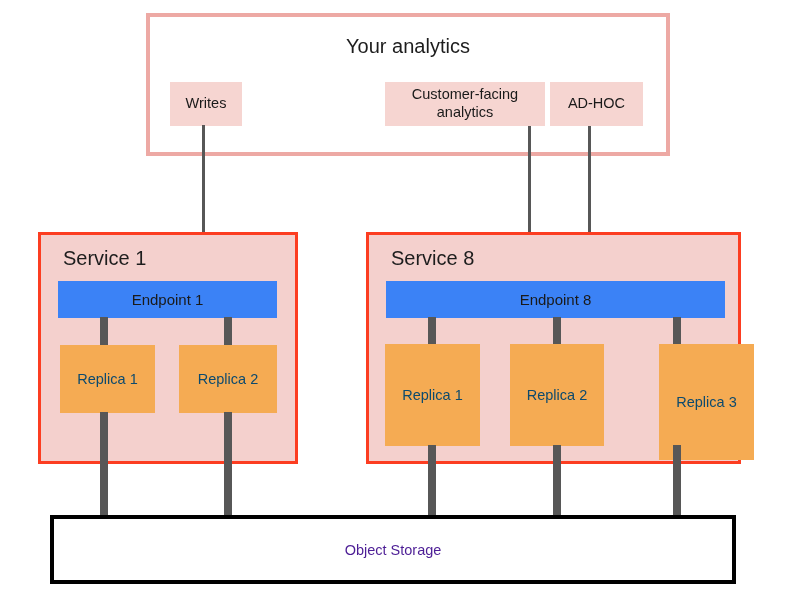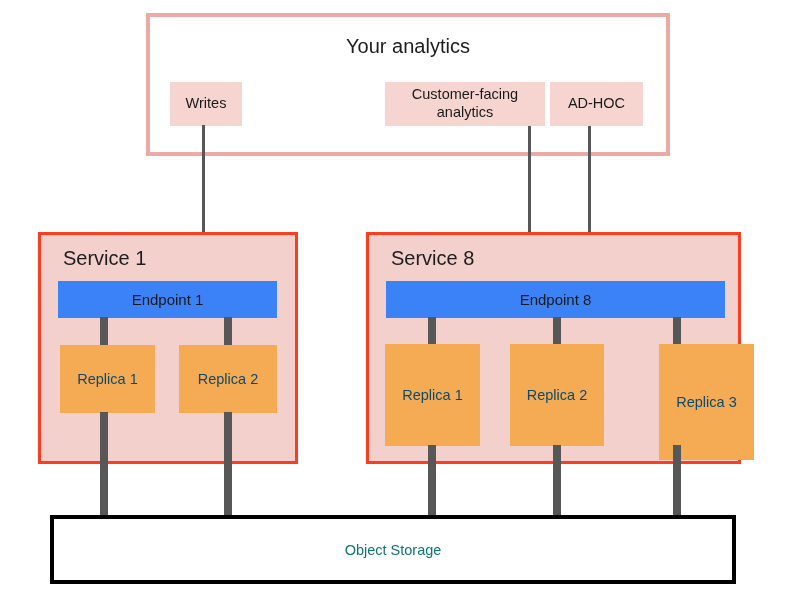--- a/index.html
+++ b/index.html
@@ -103,21 +103,21 @@
 
   
   #object-storage {
     left: 50px;
     top: 515px;
     width: 686px;
     height: 69px;
     background: #ffffff;
     border: 4px solid #000000;
     font-size: 14.5px;
-    color: #0f766e;
+    color: #4c1d95;
   }
 
   
   .link {
     position: absolute;
     background: #575757;
     width: 8px;
   }
   
   #link-s1-e-r1 { left: 100px; top: 317px; height: 29px; }

